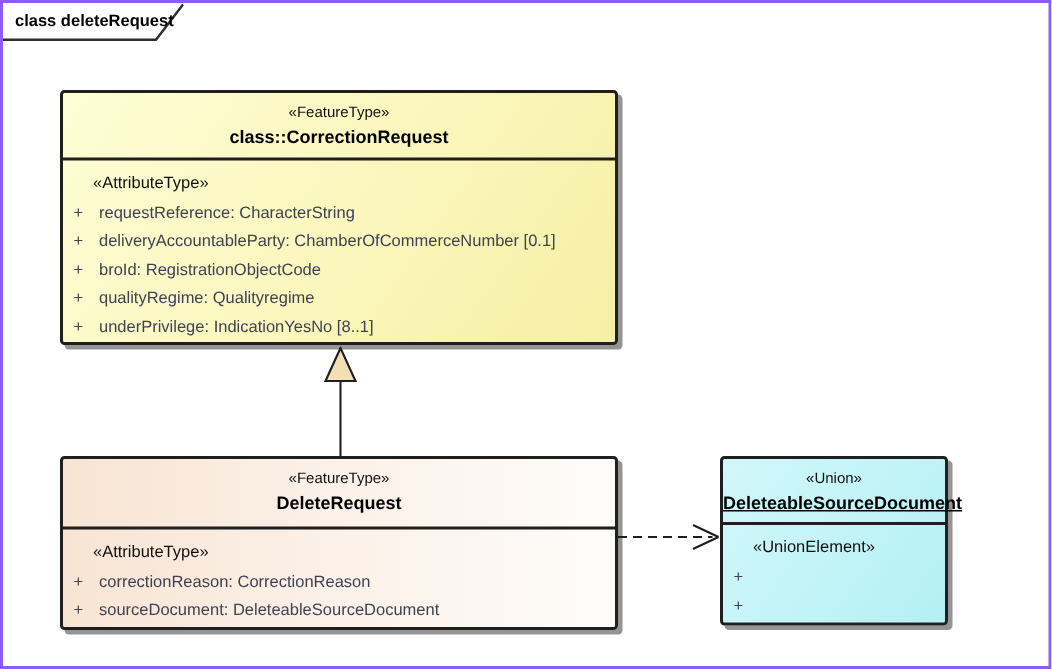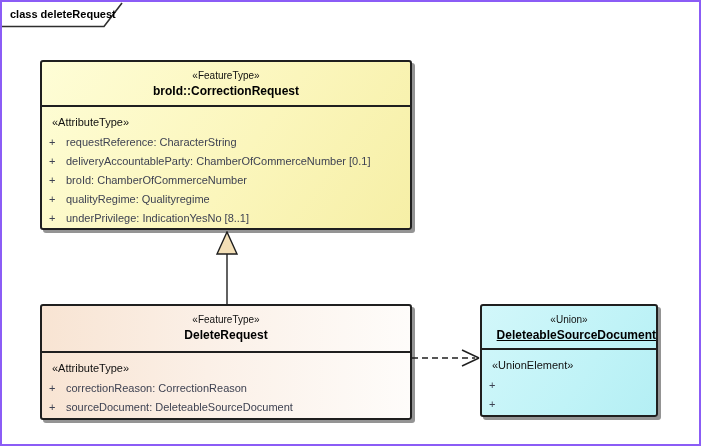--- a/index.html
+++ b/index.html
@@ -25,39 +25,39 @@
   .class-header {
     border-bottom: 2px solid #1f1f1f;
     text-align: center;
     padding-top: 6px;
   }
   .stereotype { font-size: 10px; color: #101010; line-height: 15px; }
   .class-title { font-size: 12px; font-weight: bold; color: #000000; line-height: 17px; }
   .underlined { text-decoration: underline; text-align: right; }
 
   .attr-section { padding-top: 7px; }
-  .section-label { font-size: 11px; color: #101010; padding-left: 10px; line-height: 16px; margin-bottom: 2px; }
+  .section-label { font-size: 11px; color: #101010; padding-left: 20px; line-height: 16px; margin-bottom: 2px; }
   .attr-row { display: flex; align-items: center; height: 19px; font-size: 11px; color: #3e4252; }
   .attr-vis { width: 14px; padding-left: 7px; flex: none; }
   .attr-text { padding-left: 10px; white-space: nowrap; }
 
   #correction-request {
     left: 38px; top: 58px; width: 372px; height: 170px;
     background: linear-gradient(125deg, #fefdd6 0%, #fbf6bc 55%, #f6efa6 100%);
   }
   #correction-request .class-header { height: 45px; }
 
   #delete-request {
     left: 38px; top: 302px; width: 372px; height: 116px;
     background: linear-gradient(to right, #f8e4d3 0%, #fbf0e7 45%, #fefcfa 100%);
   }
   #delete-request .class-header { height: 47px; }
 
   #deleteable-source-document {
-    left: 478px; top: 302px; width: 178px; height: 113px;
+    left: 478px; top: 302px; width: 152px; height: 113px;
     background: linear-gradient(125deg, #d2f7fa 0%, #c0f3f7 60%, #b4eff4 100%);
   }
   #deleteable-source-document .class-header { height: 44px; }
 
   .connector { position: absolute; }
 </style>
 </head>
 <body>
 
 <div id="frame">
@@ -65,35 +65,35 @@
   <div id="frame-tab">
     <svg width="132" height="28">
       <path d="M0,24.5 L102,24.5 L120,1" fill="none" stroke="#2e2e2e" stroke-width="1.6"></path>
     </svg>
     <span id="frame-tab-label">class deleteRequest</span>
   </div>
 
   <div class="class-box" id="correction-request">
     <div class="class-header">
       <div class="stereotype">«FeatureType»</div>
-      <div class="class-title">broId::CorrectionRequest</div>
+      <div class="class-title">class::CorrectionRequest</div>
     </div>
     <div class="attr-section">
       <div class="section-label">«AttributeType»</div>
       <div class="attr-row">
         <span class="attr-vis">+</span>
         <span class="attr-text">requestReference: CharacterString</span>
       </div>
       <div class="attr-row">
         <span class="attr-vis">+</span>
         <span class="attr-text">deliveryAccountableParty: ChamberOfCommerceNumber [0.1]</span>
       </div>
       <div class="attr-row">
         <span class="attr-vis">+</span>
-        <span class="attr-text">broId: ChamberOfCommerceNumber</span>
+        <span class="attr-text">broId: RegistrationObjectCode</span>
       </div>
       <div class="attr-row">
         <span class="attr-vis">+</span>
         <span class="attr-text">qualityRegime: Qualityregime</span>
       </div>
       <div class="attr-row">
         <span class="attr-vis">+</span>
         <span class="attr-text">underPrivilege: IndicationYesNo [8..1]</span>
       </div>
     </div>

